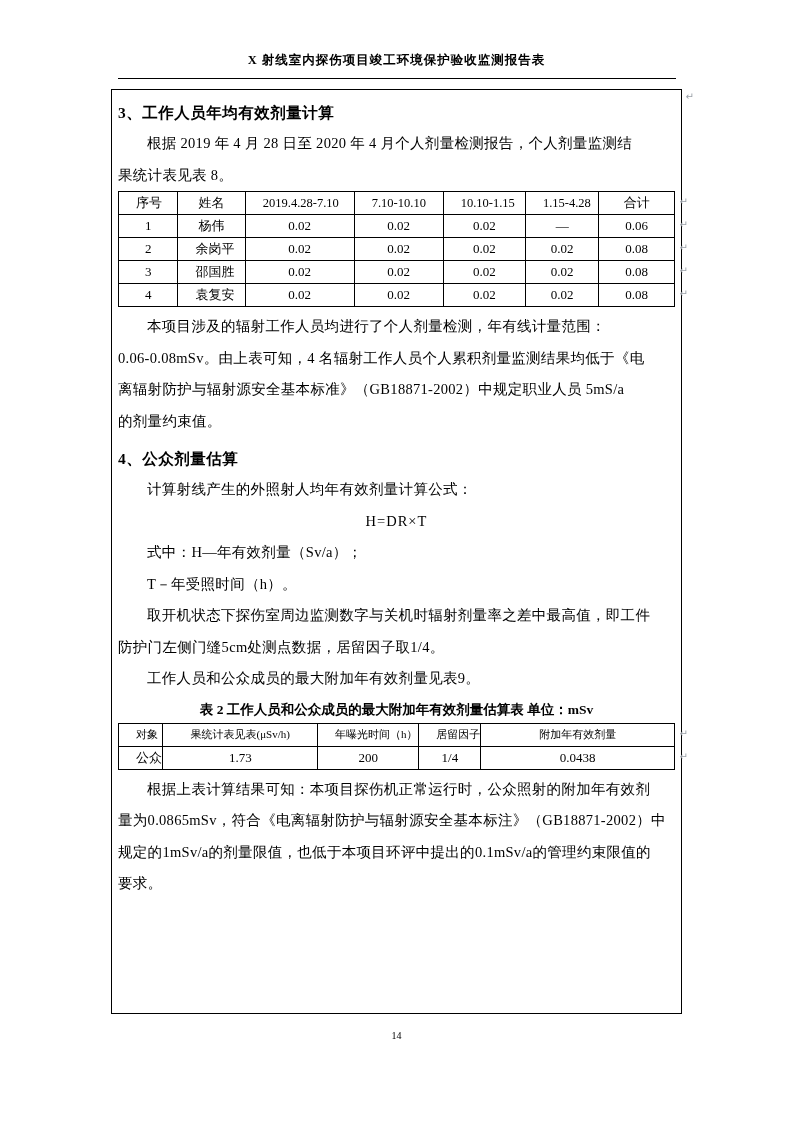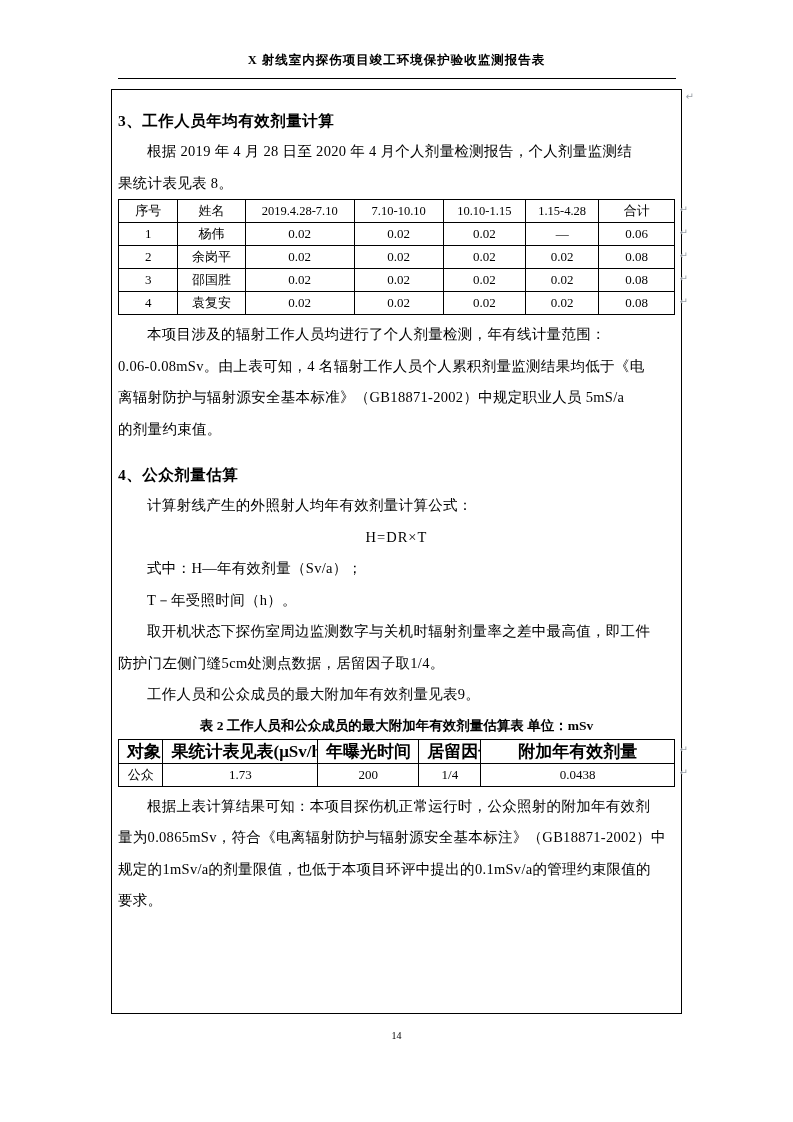--- a/index.html
+++ b/index.html
@@ -32,21 +32,20 @@
     height: 925px;
     margin: 10px auto 0 auto;
     border: 1.5px solid #000;
     padding: 8px 6px 0 6px;
   }
   .sec-heading {
     font-size: 15.5px;
     font-weight: bold;
     line-height: 30px;
     letter-spacing: 0.5px;
-    margin-top: 8px;
   }
   .para { margin: 0; }
   .line {
     font-size: 14.5px;
     line-height: 31.5px;
     white-space: nowrap;
     letter-spacing: 0.3px;
   }
   .indent { padding-left: 29px; }
   .tbl-title {
@@ -62,25 +61,25 @@
     border-collapse: collapse;
     table-layout: fixed;
   }
   td, th {
     border: 1px solid #000;
     text-align: center;
     vertical-align: middle;
     font-size: 13px;
     font-weight: normal;
     height: 23px;
-    padding: 0 8px;
+    padding: 0 17px;
     overflow: hidden;
     white-space: nowrap;
   }
-  #table9 th { font-weight: bold; font-size: 17px; margin-left: 10px; }
+  #table9 th { font-weight: normal; font-size: 11px; margin-left: 10px; }
   .formula {
     text-align: center;
     font-size: 14.5px;
     line-height: 31.5px;
     letter-spacing: 1px;
   }
   .pmark {
     position: absolute;
     color: #9aa0a8;
     font-size: 10px;

